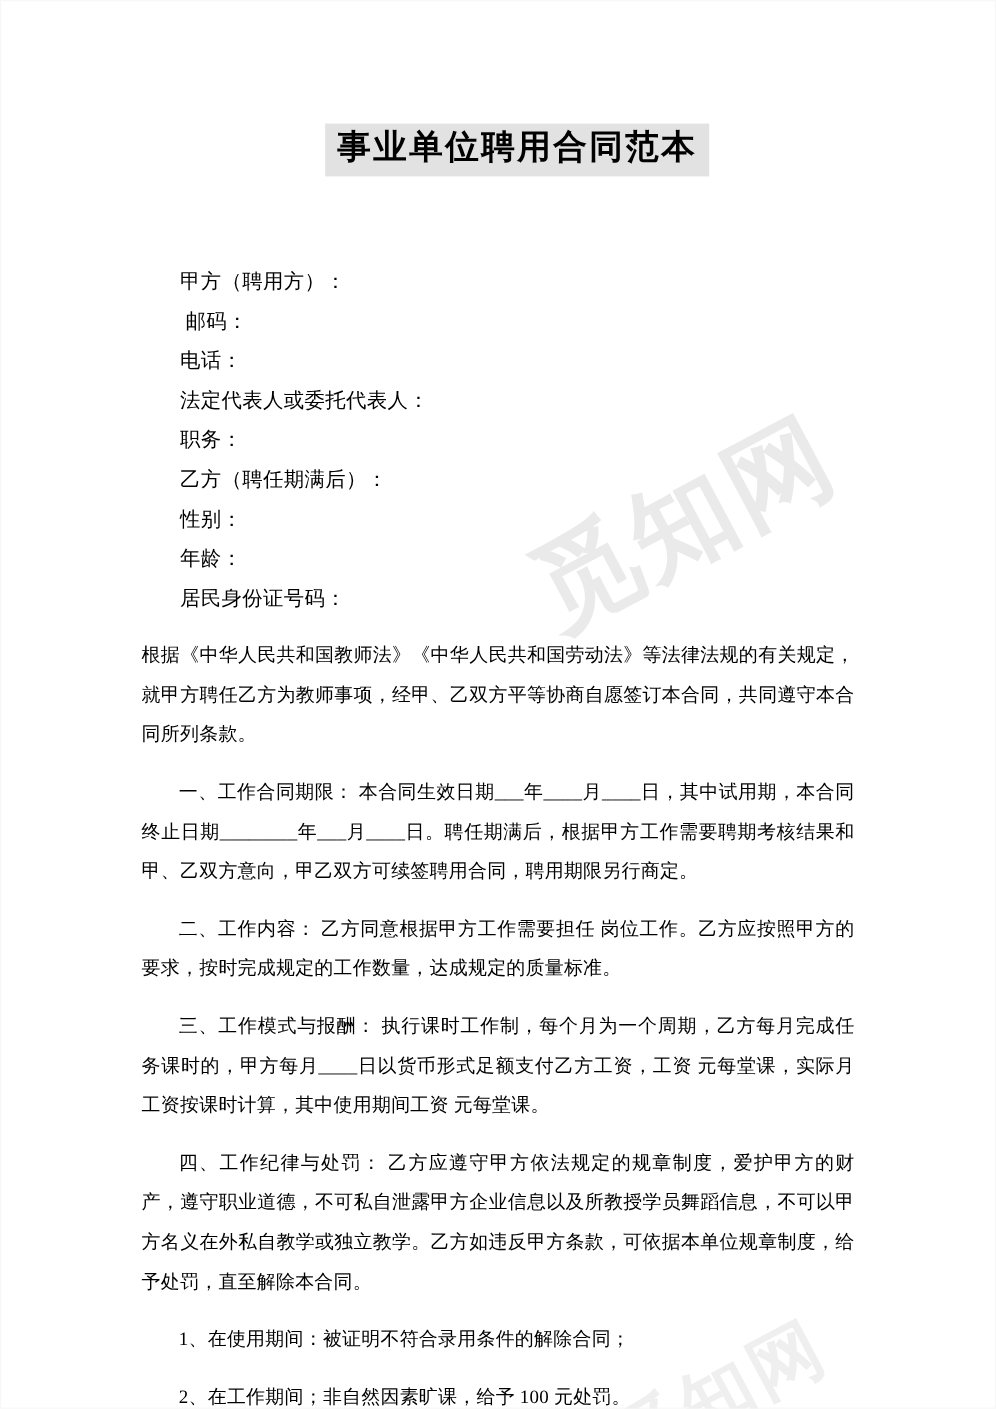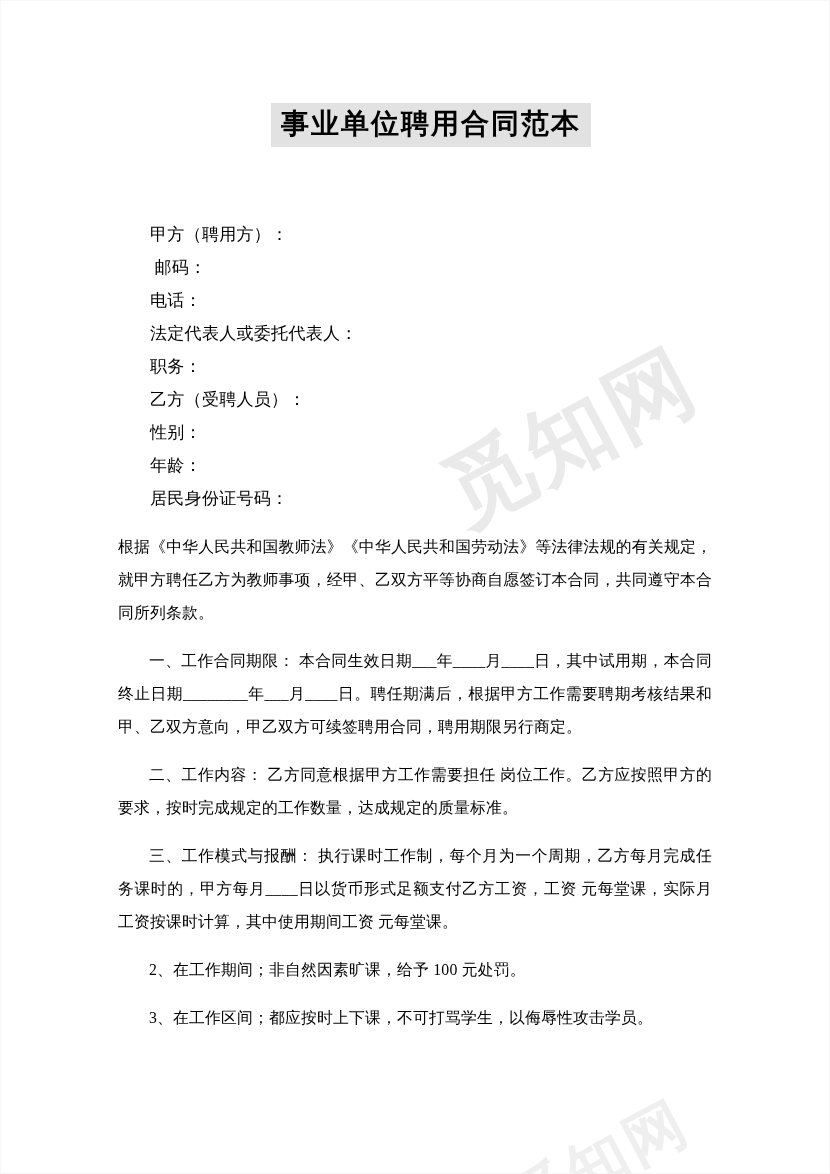--- a/index.html
+++ b/index.html
@@ -106,26 +106,28 @@
     <span class="doc-title">事业单位聘用合同范本</span>
   </div>
 
   <div class="body-area">
 
     <div class="field-line">甲方（聘用方）：</div>
     <div class="field-line"> 邮码：</div>
     <div class="field-line">电话：</div>
     <div class="field-line">法定代表人或委托代表人：</div>
     <div class="field-line">职务：</div>
-    <div class="field-line">乙方（受聘人员）：</div>
+    <div class="field-line">乙方（聘任期满后）：</div>
     <div class="field-line">性别：</div>
     <div class="field-line">年龄：</div>
     <div class="field-line">居民身份证号码：</div>
 
     <p class="para first">根据《中华人民共和国教师法》《中华人民共和国劳动法》等法律法规的有关规定，就甲方聘任乙方为教师事项，经甲、乙双方平等协商自愿签订本合同，共同遵守本合同所列条款。</p>
     <p class="para ind">一、工作合同期限：  本合同生效日期___年____月____日，其中试用期，本合同终止日期________年___月____日。聘任期满后，根据甲方工作需要聘期考核结果和甲、乙双方意向，甲乙双方可续签聘用合同，聘用期限另行商定。</p>
     <p class="para ind">二、工作内容：  乙方同意根据甲方工作需要担任 岗位工作。乙方应按照甲方的要求，按时完成规定的工作数量，达成规定的质量标准。</p>
     <p class="para ind">三、工作模式与报酬：  执行课时工作制，每个月为一个周期，乙方每月完成任务课时的，甲方每月____日以货币形式足额支付乙方工资，工资 元每堂课，实际月工资按课时计算，其中使用期间工资 元每堂课。</p>
+    <p class="para ind">四、工作纪律与处罚：  乙方应遵守甲方依法规定的规章制度，爱护甲方的财产，遵守职业道德，不可私自泄露甲方企业信息以及所教授学员舞蹈信息，不可以甲方名义在外私自教学或独立教学。乙方如违反甲方条款，可依据本单位规章制度，给予处罚，直至解除本合同。</p>
+    <p class="para ind">1、在使用期间：被证明不符合录用条件的解除合同；</p>
     <p class="para ind">2、在工作期间；非自然因素旷课，给予 100 元处罚。</p>
     <p class="para ind">3、在工作区间；都应按时上下课，不可打骂学生，以侮辱性攻击学员。</p>
 
   </div>
 </div>
 
 </body></html>

